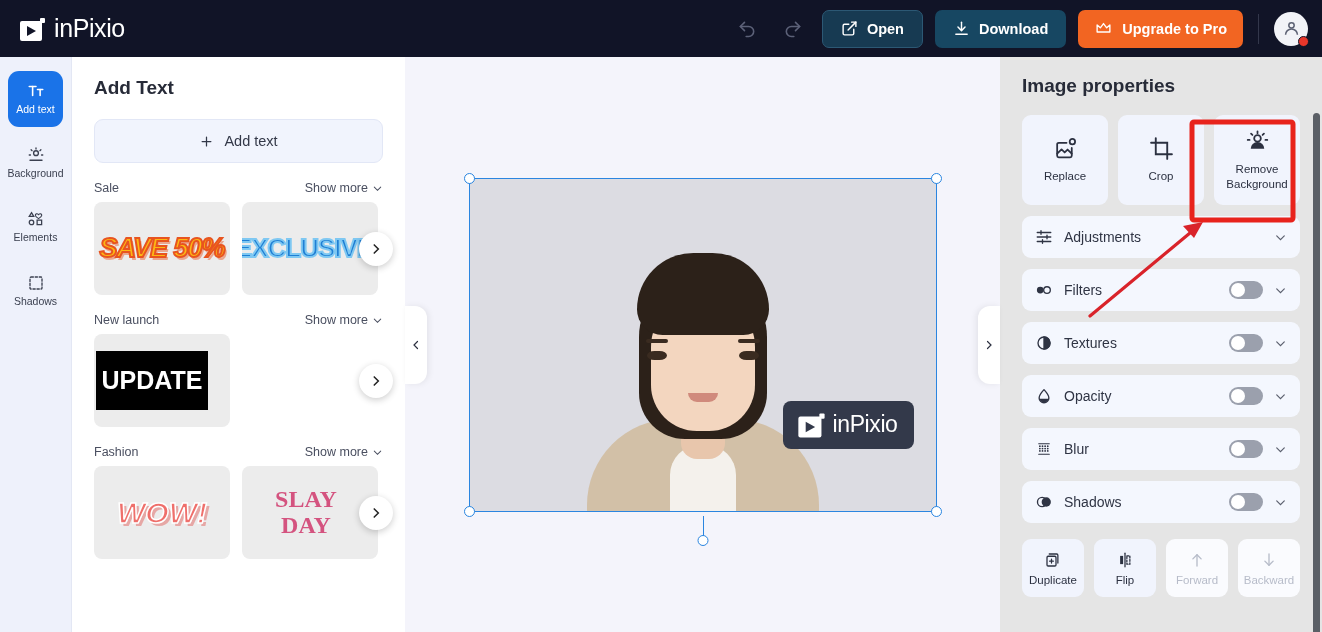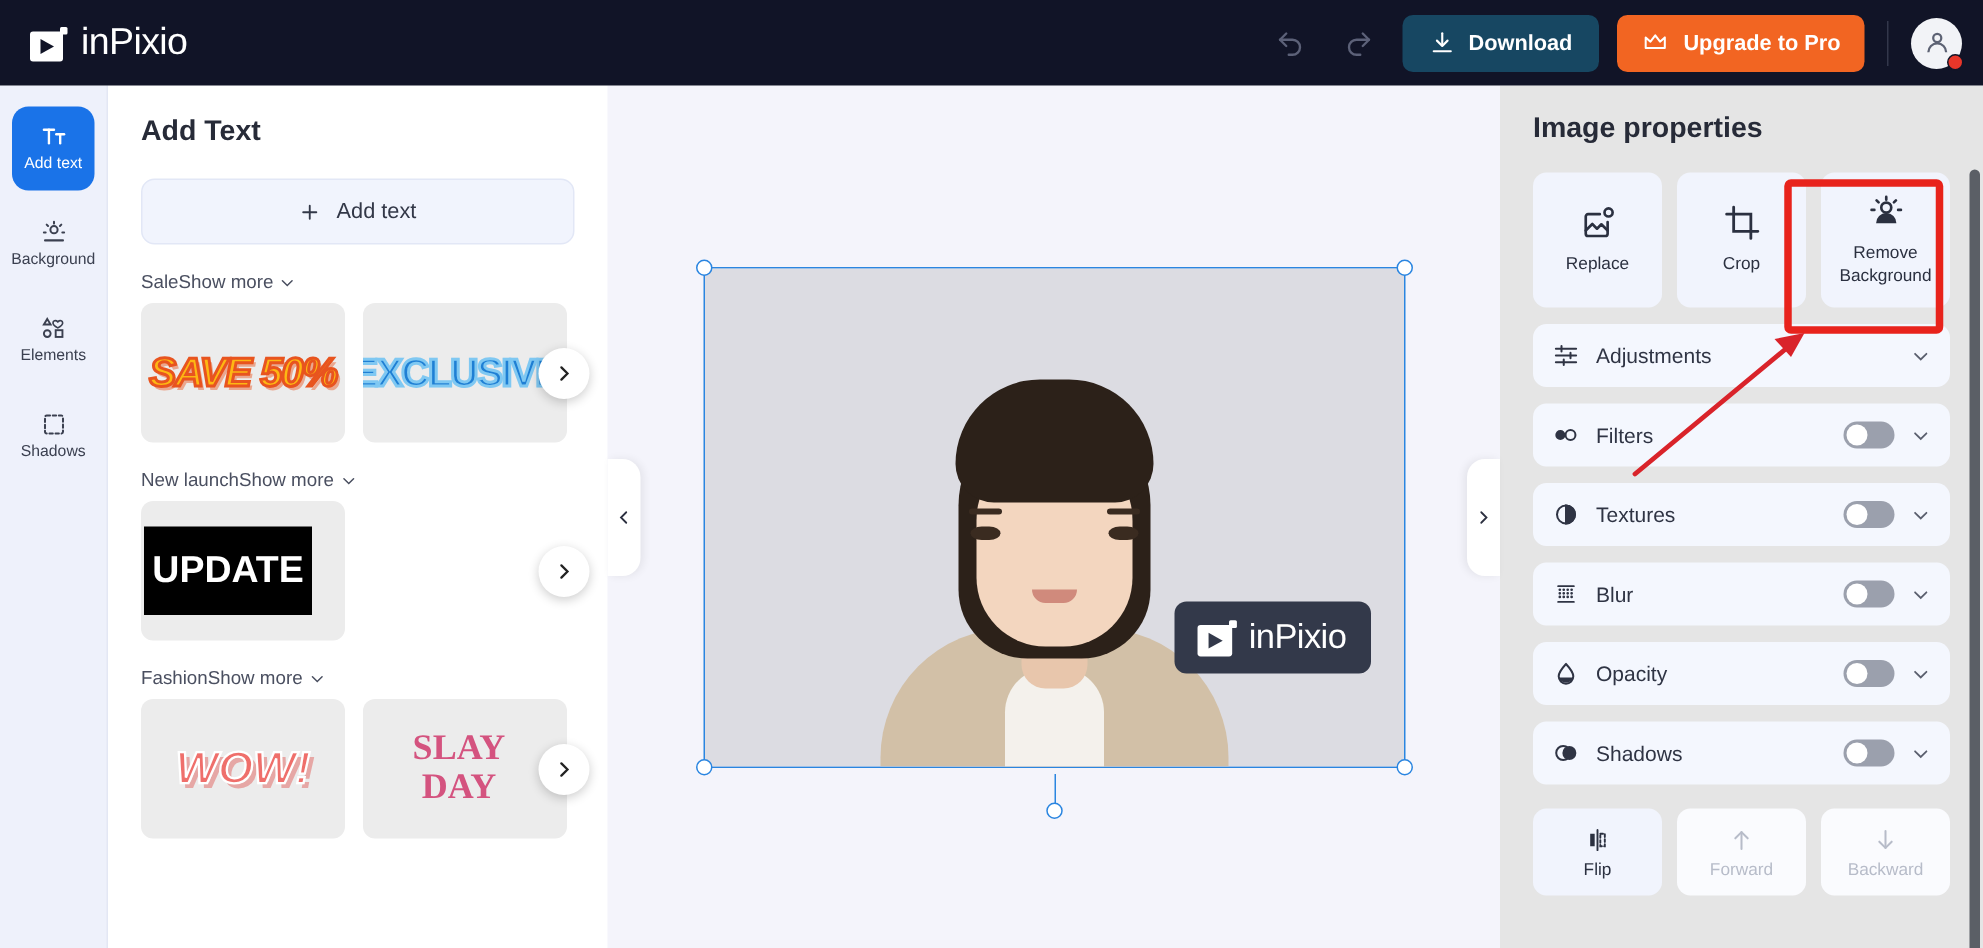--- a/index.html
+++ b/index.html
@@ -78,21 +78,21 @@
     width: 333px; flex: 0 0 333px; background: #fff; padding: 20px 22px 0 22px;
     position: relative; overflow: hidden;
   }
   .panel-title { font-size: 19px; font-weight: 700; color: #272b38; margin-bottom: 20px; }
   .add-text-btn {
     width: 100%; height: 44px; border-radius: 9px; background: #f1f4fd;
     border: 1px solid #e2e7f6; display: flex; align-items: center; justify-content: center;
     gap: 10px; font-size: 14.5px; color: #333848; cursor: pointer;
   }
   .cat { margin-top: 18px; }
-  .cat-head { display: flex; align-items: center; justify-content: flex-start; margin-bottom: 7px; }
+  .cat-head { display: flex; align-items: center; justify-content: space-between; margin-bottom: 7px; }
   .cat-name { font-size: 12.5px; color: #4a4f60; }
   .show-more { font-size: 12.5px; color: #4a4f60; cursor: pointer; display: flex; align-items: center; gap: 4px; }
   .thumbs { display: flex; gap: 12px; position: relative; }
   .thumb {
     width: 136px; height: 93px; background: #ececec; border-radius: 8px;
     display: flex; align-items: center; justify-content: center; overflow: hidden;
     cursor: pointer; flex: 0 0 136px; position: relative;
   }
   .next-circle {
     position: absolute; right: -10px; top: 50%; transform: translateY(-50%);
@@ -253,20 +253,28 @@
             <path d="M4 9h10a6 6 0 010 12h-3"></path>
         </svg>
       </button>
       <button class="icon-btn">
         <svg width="20" height="20" viewBox="0 0 24 24" fill="none" stroke="currentColor" stroke-width="1.9" stroke-linecap="round" stroke-linejoin="round">
           <path d="M15 14l5-5-5-5"></path>
             <path d="M20 9H10a6 6 0 000 12h3"></path>
         </svg>
       </button>
 
+      <button class="btn btn-open">
+        <svg width="17" height="17" viewBox="0 0 24 24" fill="none" stroke="currentColor" stroke-width="2" stroke-linecap="round" stroke-linejoin="round">
+          <path d="M15 3h6v6"></path>
+            <path d="M10 14L21 3"></path>
+          <path d="M18 13v6a2 2 0 01-2 2H5a2 2 0 01-2-2V8a2 2 0 012-2h6"></path>
+        </svg>
+        <span>Open</span>
+      </button>
 
       <button class="btn btn-download">
         <svg width="17" height="17" viewBox="0 0 24 24" fill="none" stroke="currentColor" stroke-width="2" stroke-linecap="round" stroke-linejoin="round">
           <path d="M12 3v11"></path>
             <path d="M7 10l5 5 5-5"></path>
             <path d="M4 20h16"></path>
         </svg>
         <span>Download</span>
       </button>
 
@@ -523,63 +531,71 @@
         <span class="prop-label">Textures</span>
         <span class="toggle">
             <span class="knob"></span>
           </span>
         <svg class="chev" width="13" height="13" viewBox="0 0 24 24" fill="none" stroke="currentColor" stroke-width="2.2" stroke-linecap="round">
             <path d="M5 9l7 7 7-7"></path>
           </svg>
       </div>
 
       <div class="prop-row">
+        <svg width="18" height="18" viewBox="0 0 24 24" fill="none" stroke="#2f3444" stroke-width="1.8" stroke-linejoin="round">
+          <path d="M12 3.5C12 3.5 5.5 10.5 5.5 14.5a6.5 6.5 0 0013 0C18.5 10.5 12 3.5 12 3.5z"></path>
+          <path d="M5.8 15.5h12.4a6.5 6.5 0 01-12.4 0z" fill="#2f3444" stroke="none"></path>
+        </svg>
+        <span class="prop-label">Opacity</span>
+        <span class="toggle">
+            <span class="knob"></span>
+          </span>
+        <svg class="chev" width="13" height="13" viewBox="0 0 24 24" fill="none" stroke="currentColor" stroke-width="2.2" stroke-linecap="round">
+            <path d="M5 9l7 7 7-7"></path>
+          </svg>
+      </div>
+
+      <div class="prop-row">
         <svg width="18" height="18" viewBox="0 0 24 24" fill="none" stroke="#2f3444" stroke-width="1.6" stroke-linecap="round">
           <path d="M5 5h14"></path>
             <path d="M5 19h14"></path>
           <path d="M6.5 8.2h.01M10 8.2h.01M13.5 8.2h.01M17 8.2h.01M6.5 11.4h.01M10 11.4h.01M13.5 11.4h.01M17 11.4h.01M6.5 14.6h.01M10 14.6h.01M13.5 14.6h.01M17 14.6h.01" stroke-width="2.4"></path>
         </svg>
         <span class="prop-label">Blur</span>
         <span class="toggle">
             <span class="knob"></span>
           </span>
         <svg class="chev" width="13" height="13" viewBox="0 0 24 24" fill="none" stroke="currentColor" stroke-width="2.2" stroke-linecap="round">
             <path d="M5 9l7 7 7-7"></path>
           </svg>
       </div>
 
       <div class="prop-row">
-        <svg width="18" height="18" viewBox="0 0 24 24" fill="none" stroke="#2f3444" stroke-width="1.8" stroke-linejoin="round">
-          <path d="M12 3.5C12 3.5 5.5 10.5 5.5 14.5a6.5 6.5 0 0013 0C18.5 10.5 12 3.5 12 3.5z"></path>
-          <path d="M5.8 15.5h12.4a6.5 6.5 0 01-12.4 0z" fill="#2f3444" stroke="none"></path>
-        </svg>
-        <span class="prop-label">Opacity</span>
-        <span class="toggle">
-            <span class="knob"></span>
-          </span>
-        <svg class="chev" width="13" height="13" viewBox="0 0 24 24" fill="none" stroke="currentColor" stroke-width="2.2" stroke-linecap="round">
-            <path d="M5 9l7 7 7-7"></path>
-          </svg>
-      </div>
-
-      <div class="prop-row">
         <svg width="18" height="18" viewBox="0 0 24 24" fill="none" stroke="#2f3444" stroke-width="1.8">
           <circle cx="9.5" cy="12" r="6.2"></circle>
             <circle cx="15" cy="12" r="6.2" fill="#2f3444" stroke="none"></circle>
         </svg>
         <span class="prop-label">Shadows</span>
         <span class="toggle">
             <span class="knob"></span>
           </span>
         <svg class="chev" width="13" height="13" viewBox="0 0 24 24" fill="none" stroke="currentColor" stroke-width="2.2" stroke-linecap="round">
             <path d="M5 9l7 7 7-7"></path>
           </svg>
       </div>
 
       <div class="bottom-actions">
+        <div class="mini-card">
+          <svg width="18" height="18" viewBox="0 0 24 24" fill="none" stroke="#2b3040" stroke-width="1.7" stroke-linecap="round">
+            <path d="M7 4h10a1.5 1.5 0 011.5 1.5V16"></path>
+            <rect x="4" y="7" width="12" height="13" rx="1.5"></rect>
+            <path d="M10 11v5M7.5 13.5h5"></path>
+          </svg>
+          <span>Duplicate</span>
+        </div>
         <div class="mini-card">
           <svg width="18" height="18" viewBox="0 0 24 24" fill="none" stroke="#2b3040" stroke-width="1.7" stroke-linecap="round">
             <path d="M12 3v18"></path>
             <path d="M9.5 6.5H5.5v11h4z" fill="#2b3040" stroke="none"></path>
             <path d="M14.5 6.5h4v11h-4z" stroke-dasharray="2.4 2"></path>
           </svg>
           <span>Flip</span>
         </div>
         <div class="mini-card disabled">
           <svg width="18" height="18" viewBox="0 0 24 24" fill="none" stroke="currentColor" stroke-width="1.8" stroke-linecap="round" stroke-linejoin="round">

